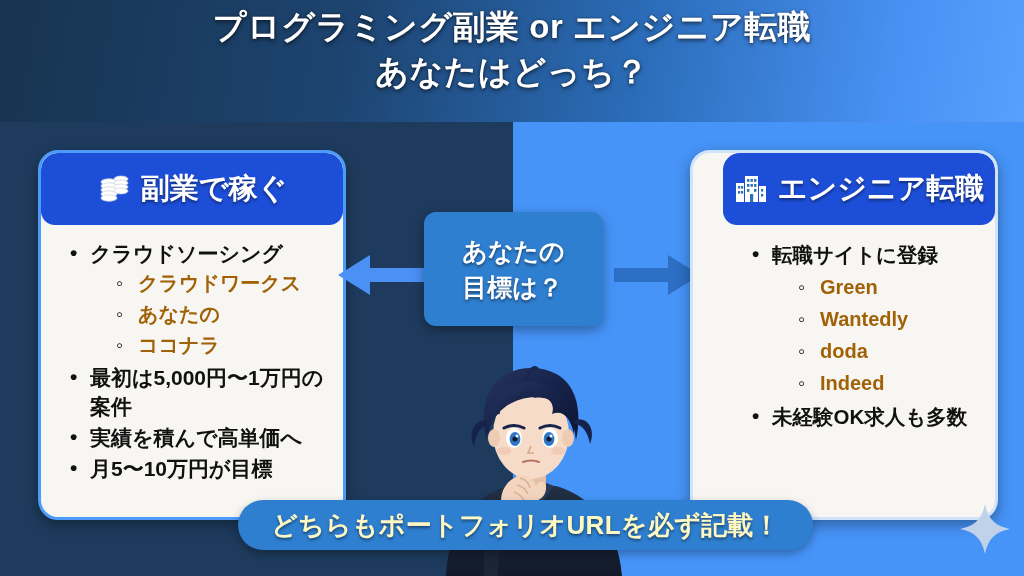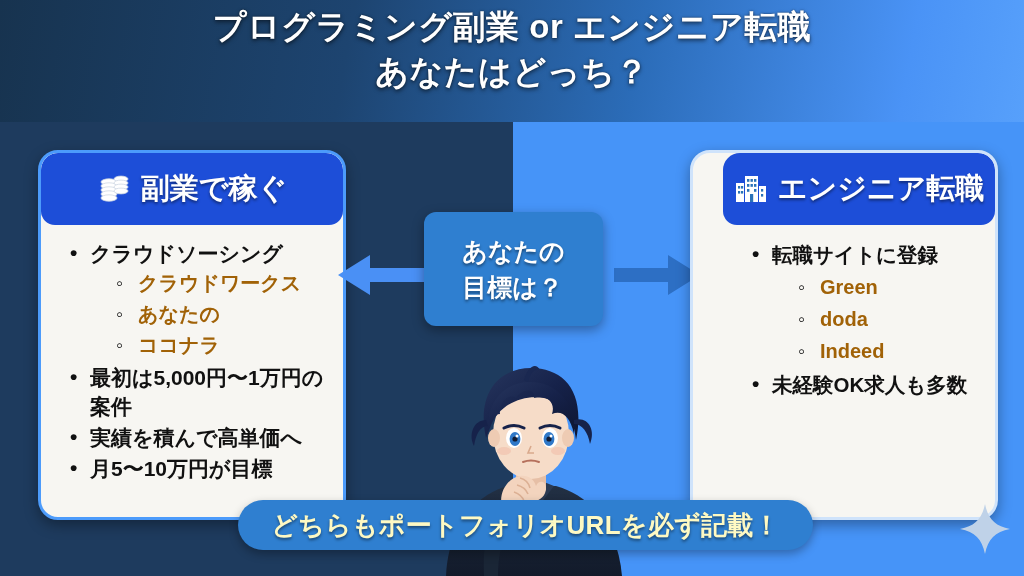--- a/index.html
+++ b/index.html
@@ -218,20 +218,21 @@
         </svg>
       </span>
       <span>エンジニア転職</span>
     </div>
     <div class="card-body">
       <ul class="lvl1">
         <li>
           <span class="txt">転職サイトに登録</span>
           <ul class="lvl2">
             <li>Green</li>
+            <li>Wantedly</li>
             <li>doda</li>
             <li>Indeed</li>
           </ul>
         </li>
         <li>
           <span class="txt">未経験OK求人も多数</span>
         </li>
       </ul>
     </div>
   </div>

